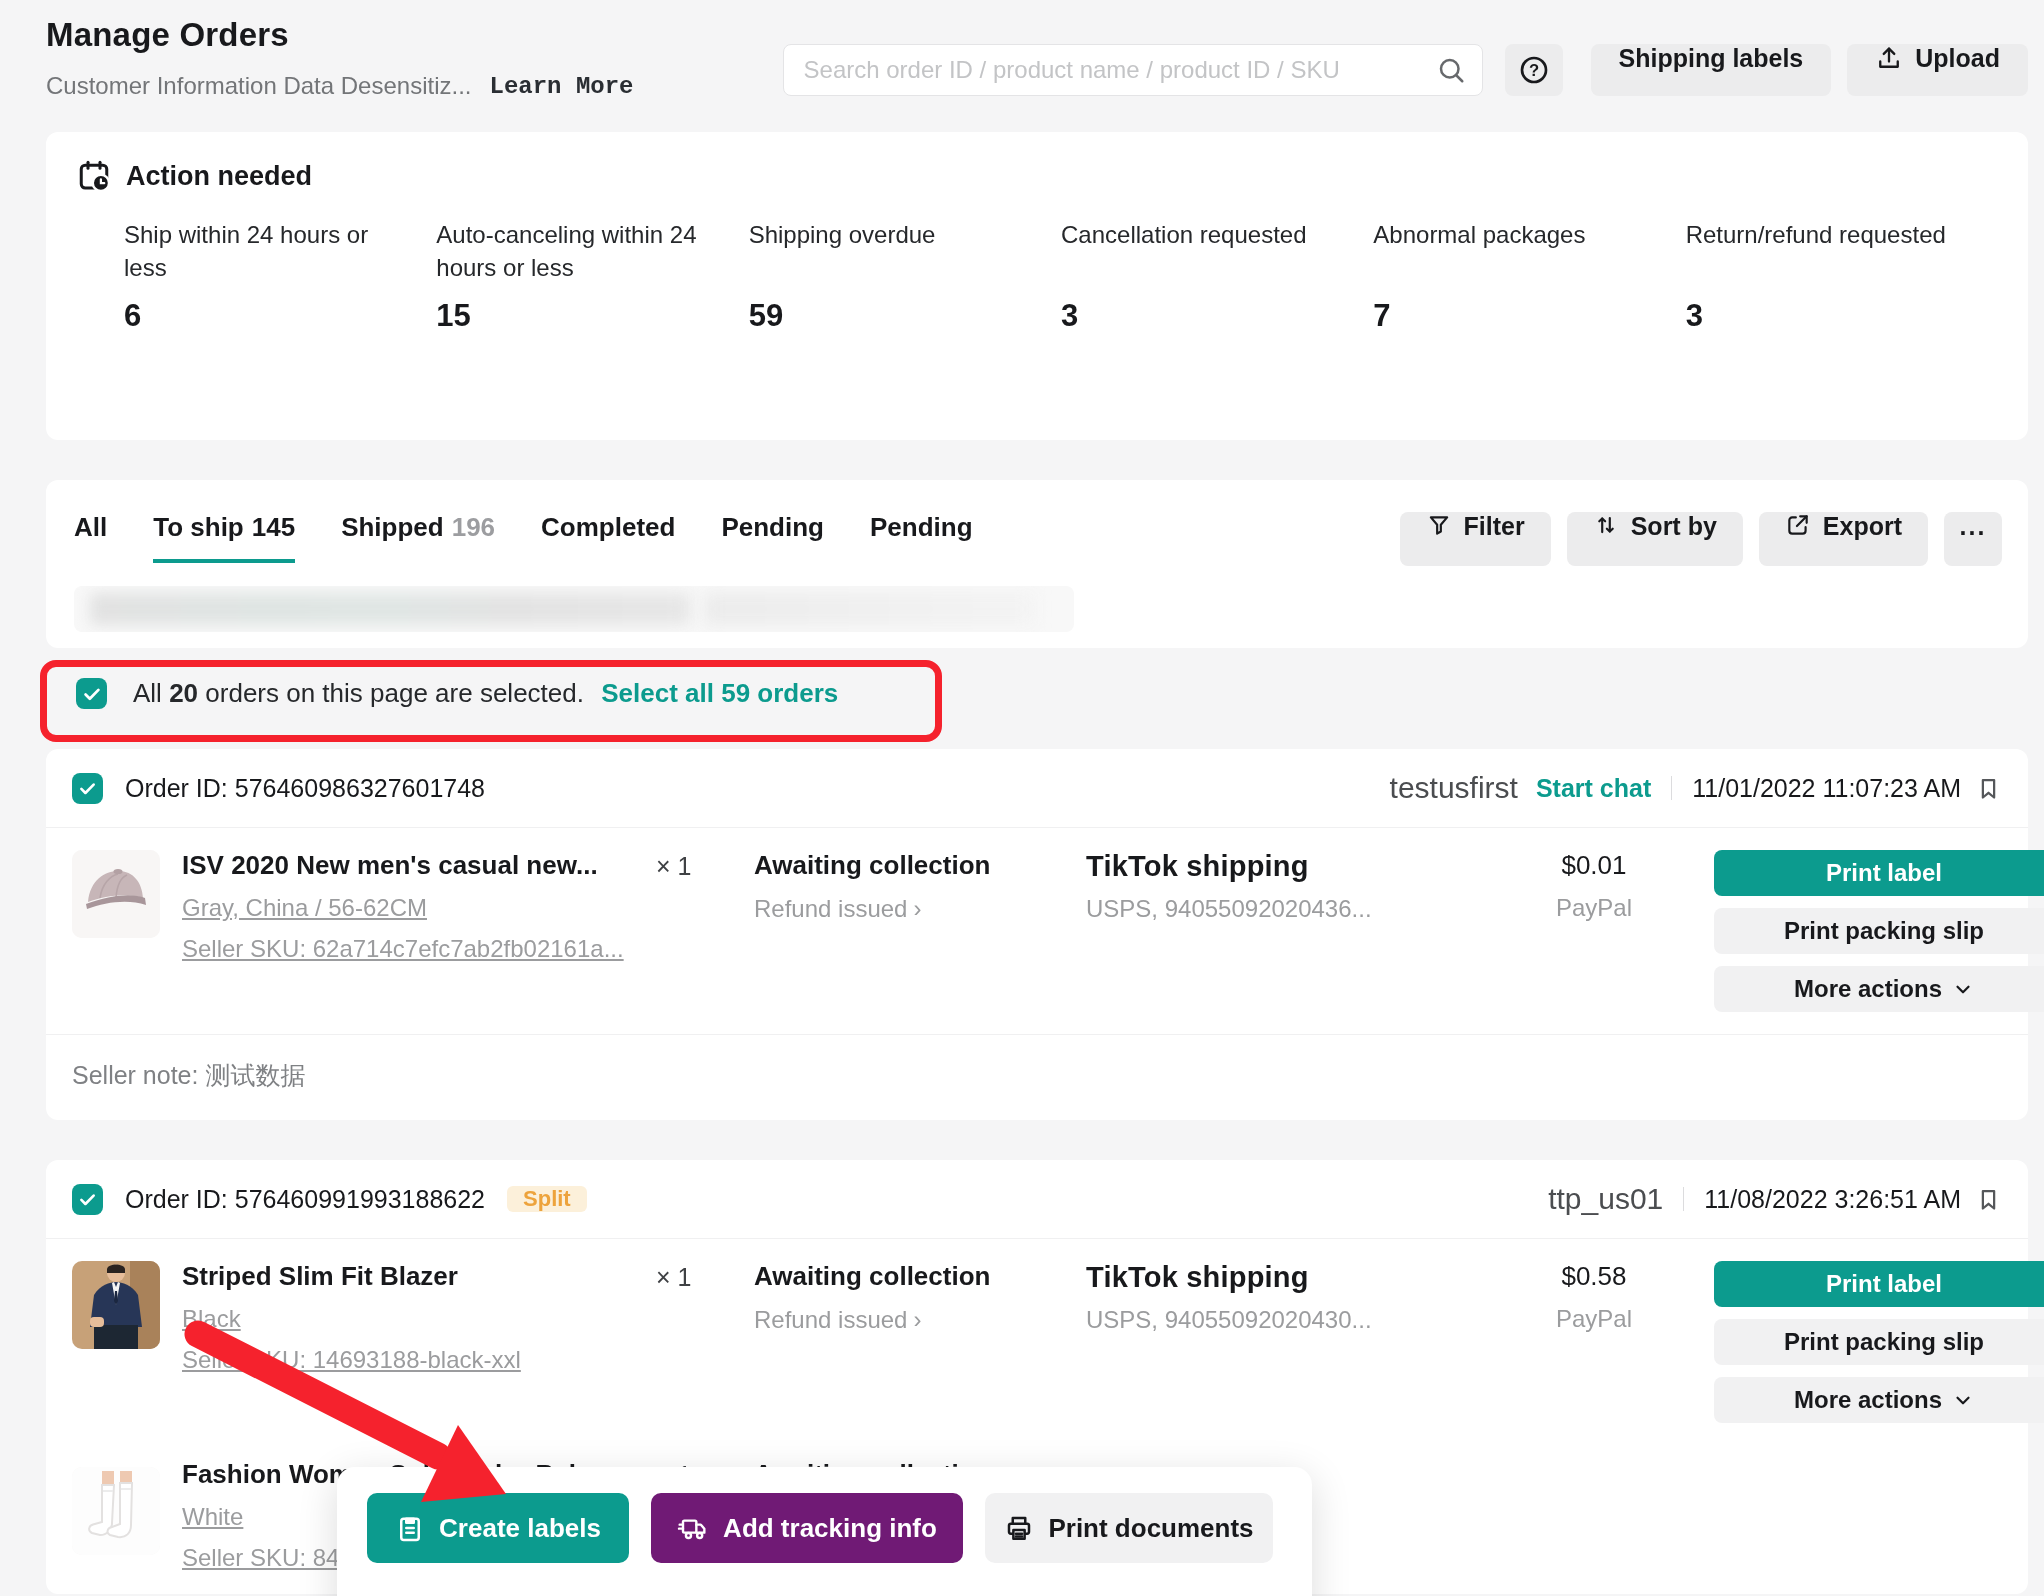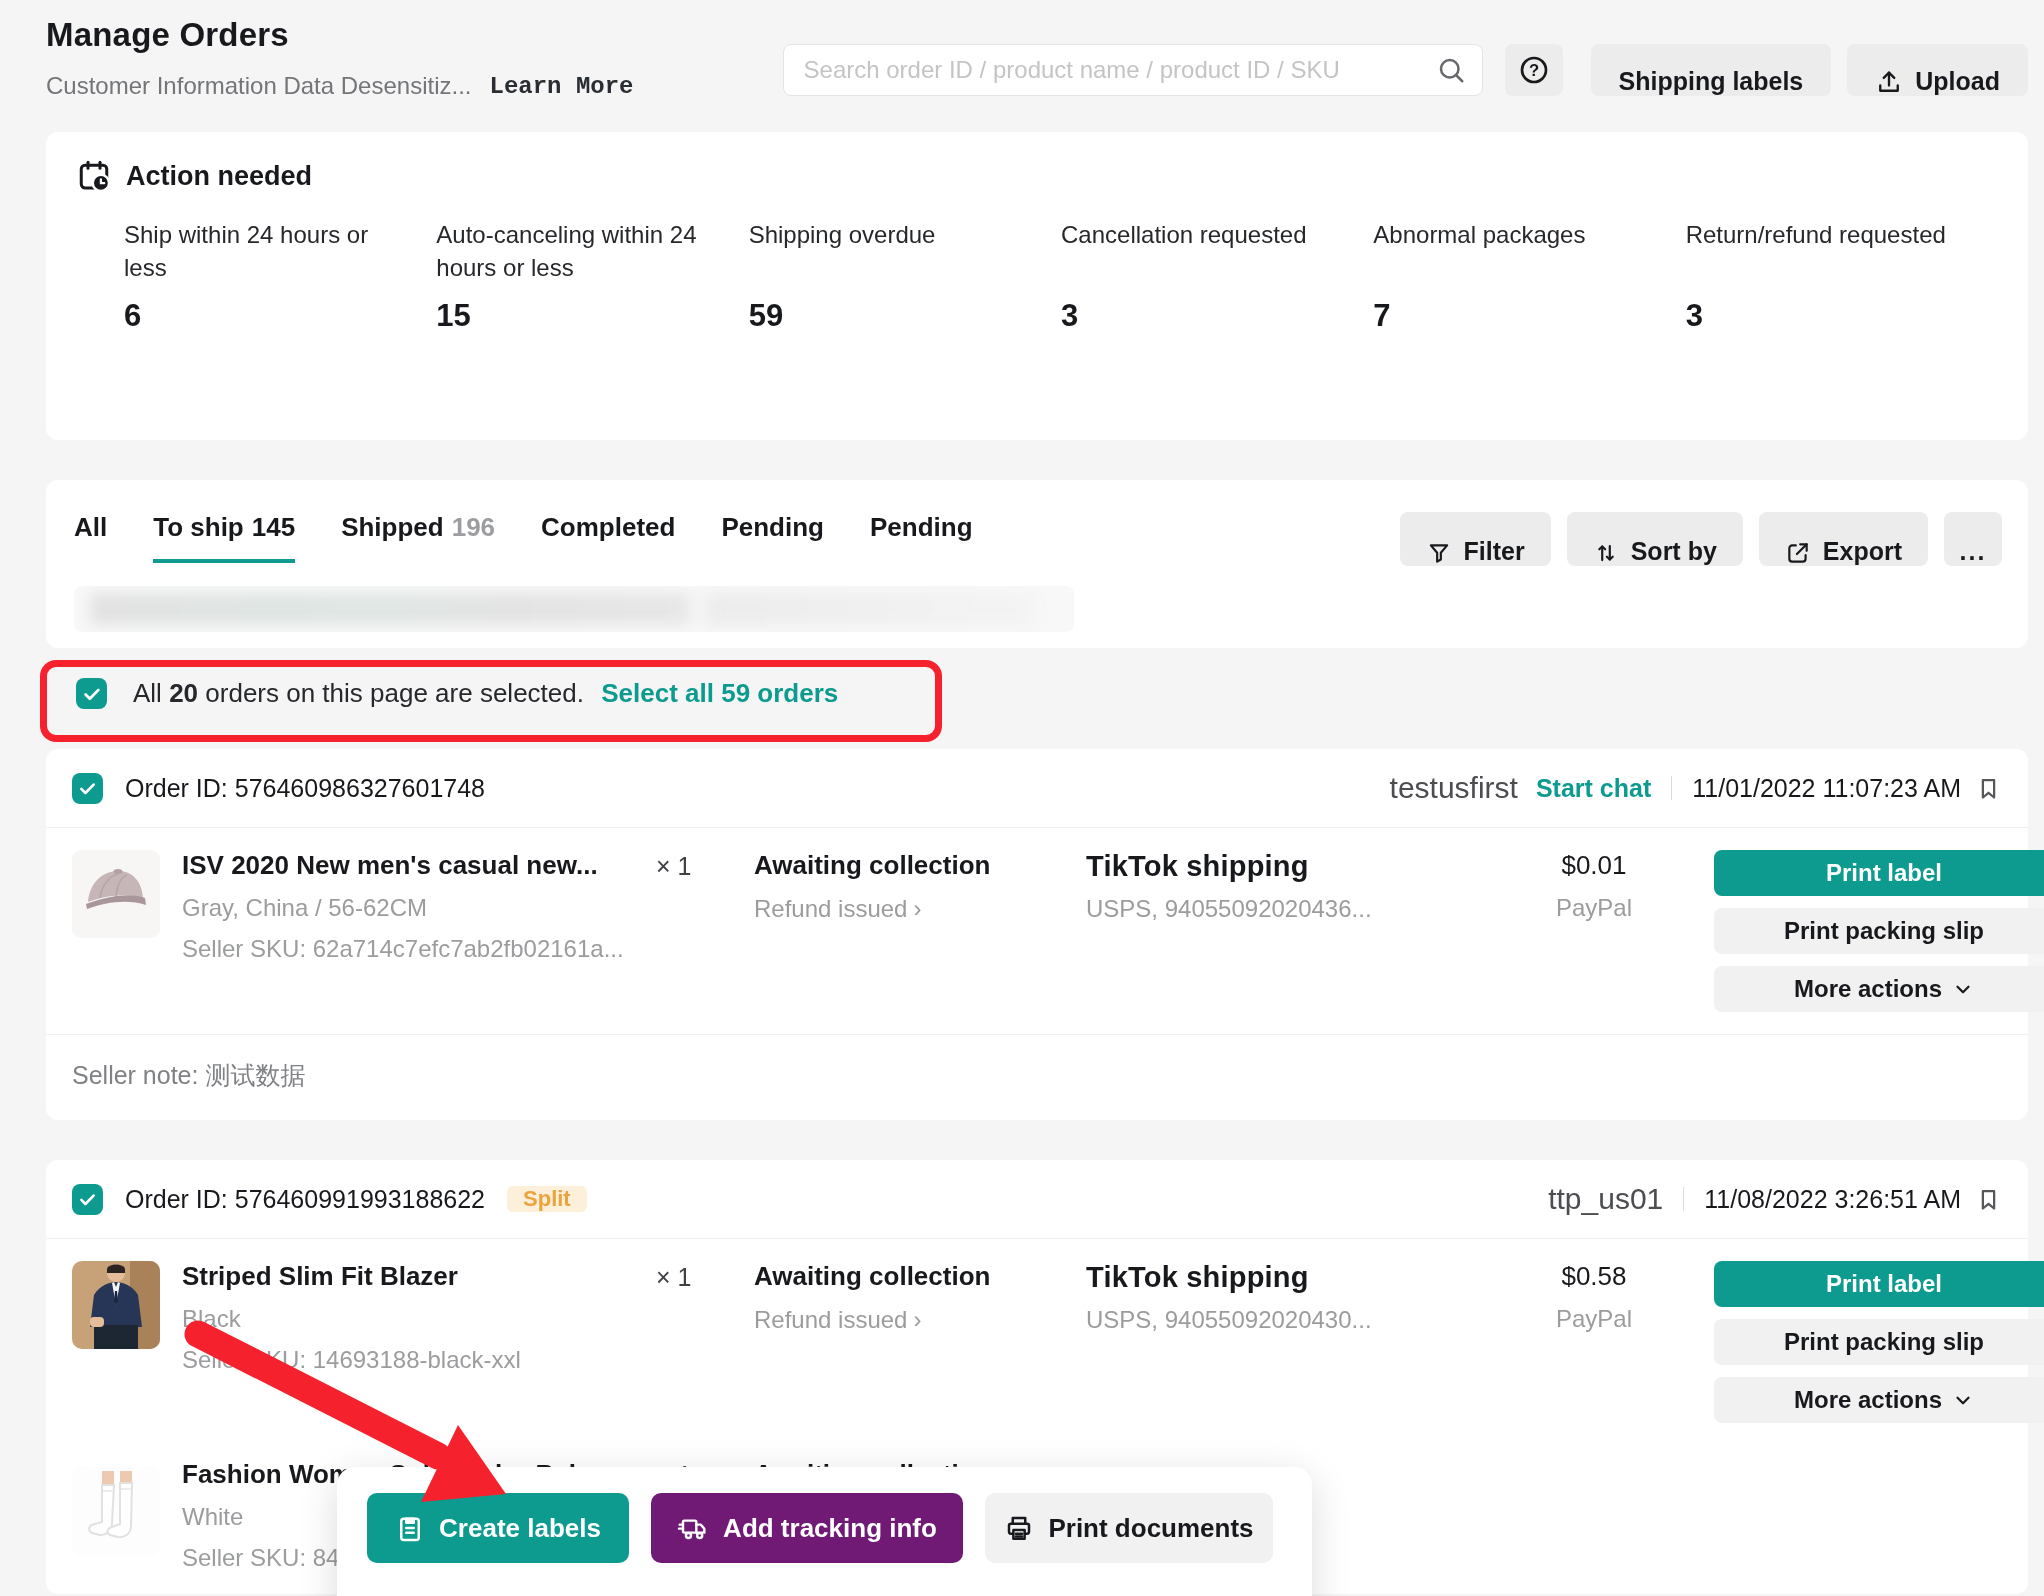--- a/index.html
+++ b/index.html
@@ -15,21 +15,21 @@
   .subtitle { color:#737578; }
   .learn-more { color:#2a2e33; font-weight:700; cursor:pointer;font-family:Liberation Mono, monospace; }
   .header-actions { position:absolute; top:44px; right:16px; display:flex; align-items:center; gap:16px; }
   .search-box { width:700px; height:52px; background:#fff; border:1.5px solid #e4e4e6; border-radius:8px;
     display:flex; align-items:center; padding:0 16px 0 20px; }
   .search-box input { border:none; outline:none; flex:1; font-size:24px; color:#be185d; background:transparent;
     font-family:"Liberation Sans", sans-serif; }
   .search-box input::placeholder { color:#c3c4c6; }
   .icon-sq { width:58px; height:52px; background:#ececed; border:none; border-radius:8px;
     display:flex; align-items:center; justify-content:center; cursor:pointer; margin-left:6px; }
-  .btn-gray { height:52px; display:inline-flex; align-items:flex-end; justify-content:center; gap:12px;
+  .btn-gray { height:52px; display:inline-flex; align-items:flex-start; justify-content:center; gap:12px;
     background:#ececed; border:none; border-radius:8px; padding:0 28px;
     font-size:25px; font-weight:700; color:#18191c; cursor:pointer; font-family:"Liberation Sans", sans-serif; }
   .btn-shipping { margin-left:12px; }
   
   .card { background:#fff; border-radius:12px; margin:0 16px 0 46px; }
   
   .action-card { margin-top:32px; padding:26px 30px 106px 30px; }
   .action-head { display:flex; align-items:center; gap:14px; }
   .action-head .t { font-size:27px; font-weight:700; }
   .stats { display:grid; grid-template-columns:repeat(6,1fr); margin-top:24px; padding-left:48px; }
@@ -71,21 +71,21 @@
   .buyer { font-size:30px; color:#4b4d50; }
   .chat-link { font-size:25px; font-weight:700; color:#0c9b8e; margin-left:18px; cursor:pointer; }
   .vsep { width:1px; height:24px; background:#dcdcde; margin:0 20px; }
   .o-date { font-size:25px; color:#18191c; }
   .bm { margin-left:14px; display:flex; cursor:pointer; color:#55575a; }
   .divider { height:1px; background:#f0f0f1; }
   .item-row { display:grid; grid-template-columns:88px 452px 76px 310px 388px 196px 340px;
     column-gap:22px; padding:22px 26px; align-items:start; }
   .thumb { width:88px; height:88px; border-radius:10px; overflow:hidden; background:#f8f6f5; }
   .p-title { font-size:26px; font-weight:700; white-space:nowrap; }
-  .p-sub { font-size:24px; color:#9b9c9e; margin-top:13px; white-space:nowrap; }
+  .p-sub { font-size:24px; color:#9b9c9e; margin-top:13px; white-space:nowrap;text-decoration:underline; }
   .qty { font-size:25px; color:#3f4144; padding-top:2px; }
   .status { font-size:26px; font-weight:700; }
   .substatus { font-size:24px; color:#9b9c9e; margin-top:14px; cursor:pointer; }
   .substatus .chev { margin-left:6px; }
   .ship-name { font-size:29px; font-weight:700; letter-spacing:.2px; }
   .ship-track { font-size:24px; color:#9b9c9e; margin-top:12px; white-space:nowrap; }
   .price { font-size:26px; font-weight:500; text-align:center; }
   .pay { font-size:24px; color:#9b9c9e; margin-top:13px; text-align:center; }
   .btn-stack { display:flex; flex-direction:column; gap:12px; }
   .row-btn { height:46px; border:none; border-radius:8px; font-size:24px; font-weight:700;

